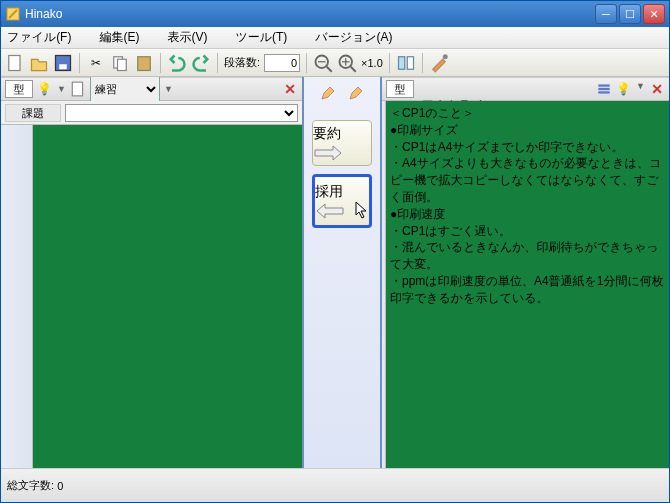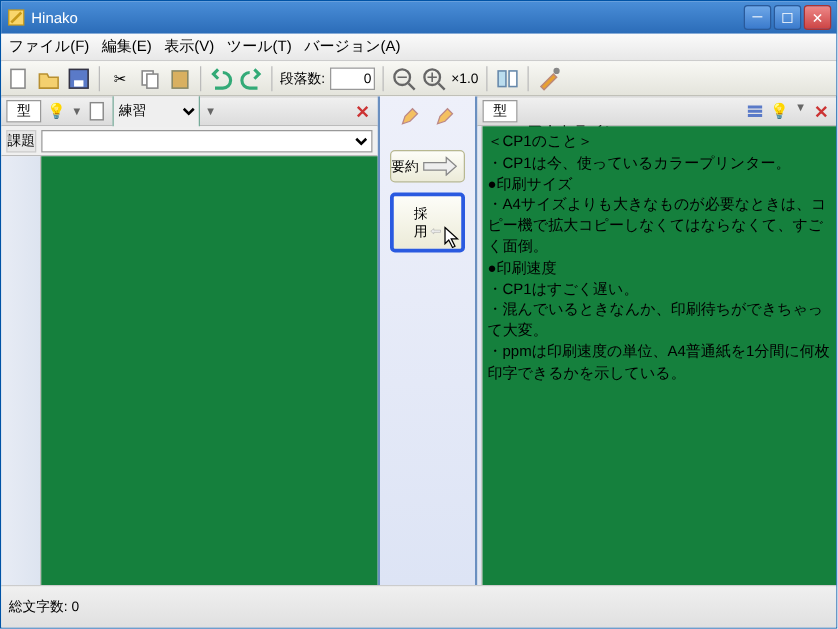--- a/index.html
+++ b/index.html
@@ -4,48 +4,48 @@
 <style>
 * { box-sizing: border-box; margin: 0; padding: 0; }
 body { font-family: "MS PGothic", sans-serif; font-size: 12px; background: #fff; }
 .window { width: 670px; height: 503px; border: 1px solid #0053a6; display: flex; flex-direction: column; }
 .titlebar { height: 26px; background: linear-gradient(#4a8ed8, #2b6cb8); display: flex; align-items: center; padding: 4px 4px; color: #fff; }
 .titlebar .icon { width: 16px; height: 16px; margin-right: 4px; }
 .titlebar .title { flex: 1; font-size: 12px; }
 .win-buttons { display: flex; gap: 2px; }
 .win-btn { width: 22px; height: 20px; background: linear-gradient(#6fa8e8,#3a7acc); border: 1px solid #2a5a9a; border-radius: 3px; display:flex; align-items:center; justify-content:center; color:#fff; font-size:11px; }
 .win-btn.close { background: linear-gradient(#e88,#c44); border-color:#a33; }
-.menubar { height: 22px; background: linear-gradient(#fafafa,#e8e8e8); border-bottom: 1px solid #ccc; display: flex; align-items: center; padding: 0 6px; gap: 10px; }
+.menubar { height: 22px; background: linear-gradient(#fafafa,#e8e8e8); border-bottom: 1px solid #ccc; display: flex; align-items: center; padding: 0 6px; gap: 28px; }
 .menu-item { cursor: default; }
 .toolbar { height: 28px; background: linear-gradient(#f8f8f4,#e4e4dc); border-bottom: 1px solid #c0c0b8; display: flex; align-items: center; padding: 0 4px; gap: 4px; }
 .t-icon { width: 20px; height: 20px; display:flex; align-items:center; justify-content:center; }
 .t-sep { width: 1px; height: 20px; background: #bbb; margin: 0 2px; }
 .t-label { font-size: 11px; }
 .t-input { width: 36px; height: 18px; border: 1px solid #999; font-size: 11px; text-align: right; padding: 0 2px; }
 .t-zoom { font-size: 11px; }
 .main { flex: 1; display: flex; overflow: hidden; }
 .pane { display: flex; flex-direction: column; border-right: 2px solid #6a8fc0; }
 .pane.left { width: 303px; }
 .pane.mid { width: 78px; background: linear-gradient(#eef0fa,#dde4f5); align-items: center; padding-top: 8px; gap: 8px; }
 .pane.right { flex: 1; border-right: none; }
 .pane-header { height: 24px; background: linear-gradient(#f0f0f0,#dcdcdc); border-top: 1px solid #ccc; border-bottom: 1px solid #bbb; display: flex; align-items: center; padding: 0 4px; gap: 4px; }
 .ph-type { width: 28px; height: 18px; border: 1px solid #999; background: #fff; font-size: 11px; text-align: center; line-height: 16px; }
 select { font-size: 11px; height: 34px; border: 1px solid #7a9; }
 .ph-title { flex: 1; font-size: 12px; padding: 0 4px; margin-top: 32px; }
 .close-x { color: #c33; font-weight: bold; font-size: 14px; width: 16px; text-align:center; }
 .subheader { height: 24px; background: #f0f0f0; border-bottom: 1px solid #bbb; display: flex; align-items: center; padding: 0 4px; gap: 4px; }
-.rowlabel { width: 24px; text-align: center; background: #e8e8e8; border: 1px solid #ccc; height: 18px; line-height: 16px; font-size: 11px; }
+.rowlabel { width: 56px; text-align: center; background: #e8e8e8; border: 1px solid #ccc; height: 18px; line-height: 16px; font-size: 11px; }
 .rowselect { flex: 1; height: 18px; border: 1px solid #999; background: #fff; }
 .content-area { flex: 1; display: flex; }
 .gutter { width: 32px; background: linear-gradient(to right,#e8ecf5,#dde4f0); border-right: 1px solid #bbb; }
 .textarea { flex: 1; background: #15803d; padding: 4px; font-size: 12px; line-height: 1.4; overflow: auto; }
 .textarea p { margin: 0; }
 .mid-pencils { display:flex; gap: 12px; margin-bottom: 8px; }
-.mid-btn { width: 60px; background: linear-gradient(#fdfdf8,#ecebd8); border: 1px solid #b8b890; border-radius: 4px; padding: 4px 0; display:flex; flex-direction:row; align-items:flex-end; gap:2px; font-size:11px; }
-.mid-btn.selected { border: 3px solid #2a5ae0; padding: 6px 16px; font-family: Liberation Serif, serif; }
+.mid-btn { width: 60px; background: linear-gradient(#fdfdf8,#ecebd8); border: 1px solid #b8b890; border-radius: 4px; padding: 4px 0; display:flex; flex-direction:column; align-items:flex-start; gap:2px; font-size:14px; }
+.mid-btn.selected { border: 3px solid #2a5ae0; padding: 6px 0; font-family: Liberation Serif, serif; }
 .arrow-icon { width: 30px; height: 16px; }
 .statusbar { height: 34px; background: linear-gradient(#f0f0f0,#e0e0e0); border-top: 1px solid #ccc; display: flex; align-items: center; padding: 0 6px; font-size: 11px; }
 .small-ico { width:16px; height:16px; display:inline-flex; align-items:center; justify-content:center; }
 .right-head-icons { display:flex; gap:4px; margin-left:auto; }
 .cursor { position: absolute; pointer-events: none; }
 </style>
 </head>
 <body>
 
 <div class="window">
@@ -218,22 +218,22 @@
             </span>
           <span class="small-ico">💡</span>
           <span style="font-size:9px;color:#666">▼</span>
           <span class="close-x">✕</span>
         </div>
       </div>
       <div class="content-area">
         <div class="gutter" style="width:4px"></div>
         <div class="textarea" id="outline-text">
             <p>＜CP1のこと＞</p>
-            <p>・CP1は今、使っているカラープリンター。</p>
             <p>●印刷サイズ</p>
+            <p>・CP1はA4サイズまでしか印字できない。</p>
             <p>・A4サイズよりも大きなものが必要なときは、コピー機で拡大コピーしなくてはならなくて、すごく面倒。</p>
             <p>●印刷速度</p>
             <p>・CP1はすごく遅い。</p>
             <p>・混んでいるときなんか、印刷待ちができちゃって大変。</p>
             <p>・ppmは印刷速度の単位、A4普通紙を1分間に何枚印字できるかを示している。</p>
           </div>
       </div>
     </div>
   </div>
 

